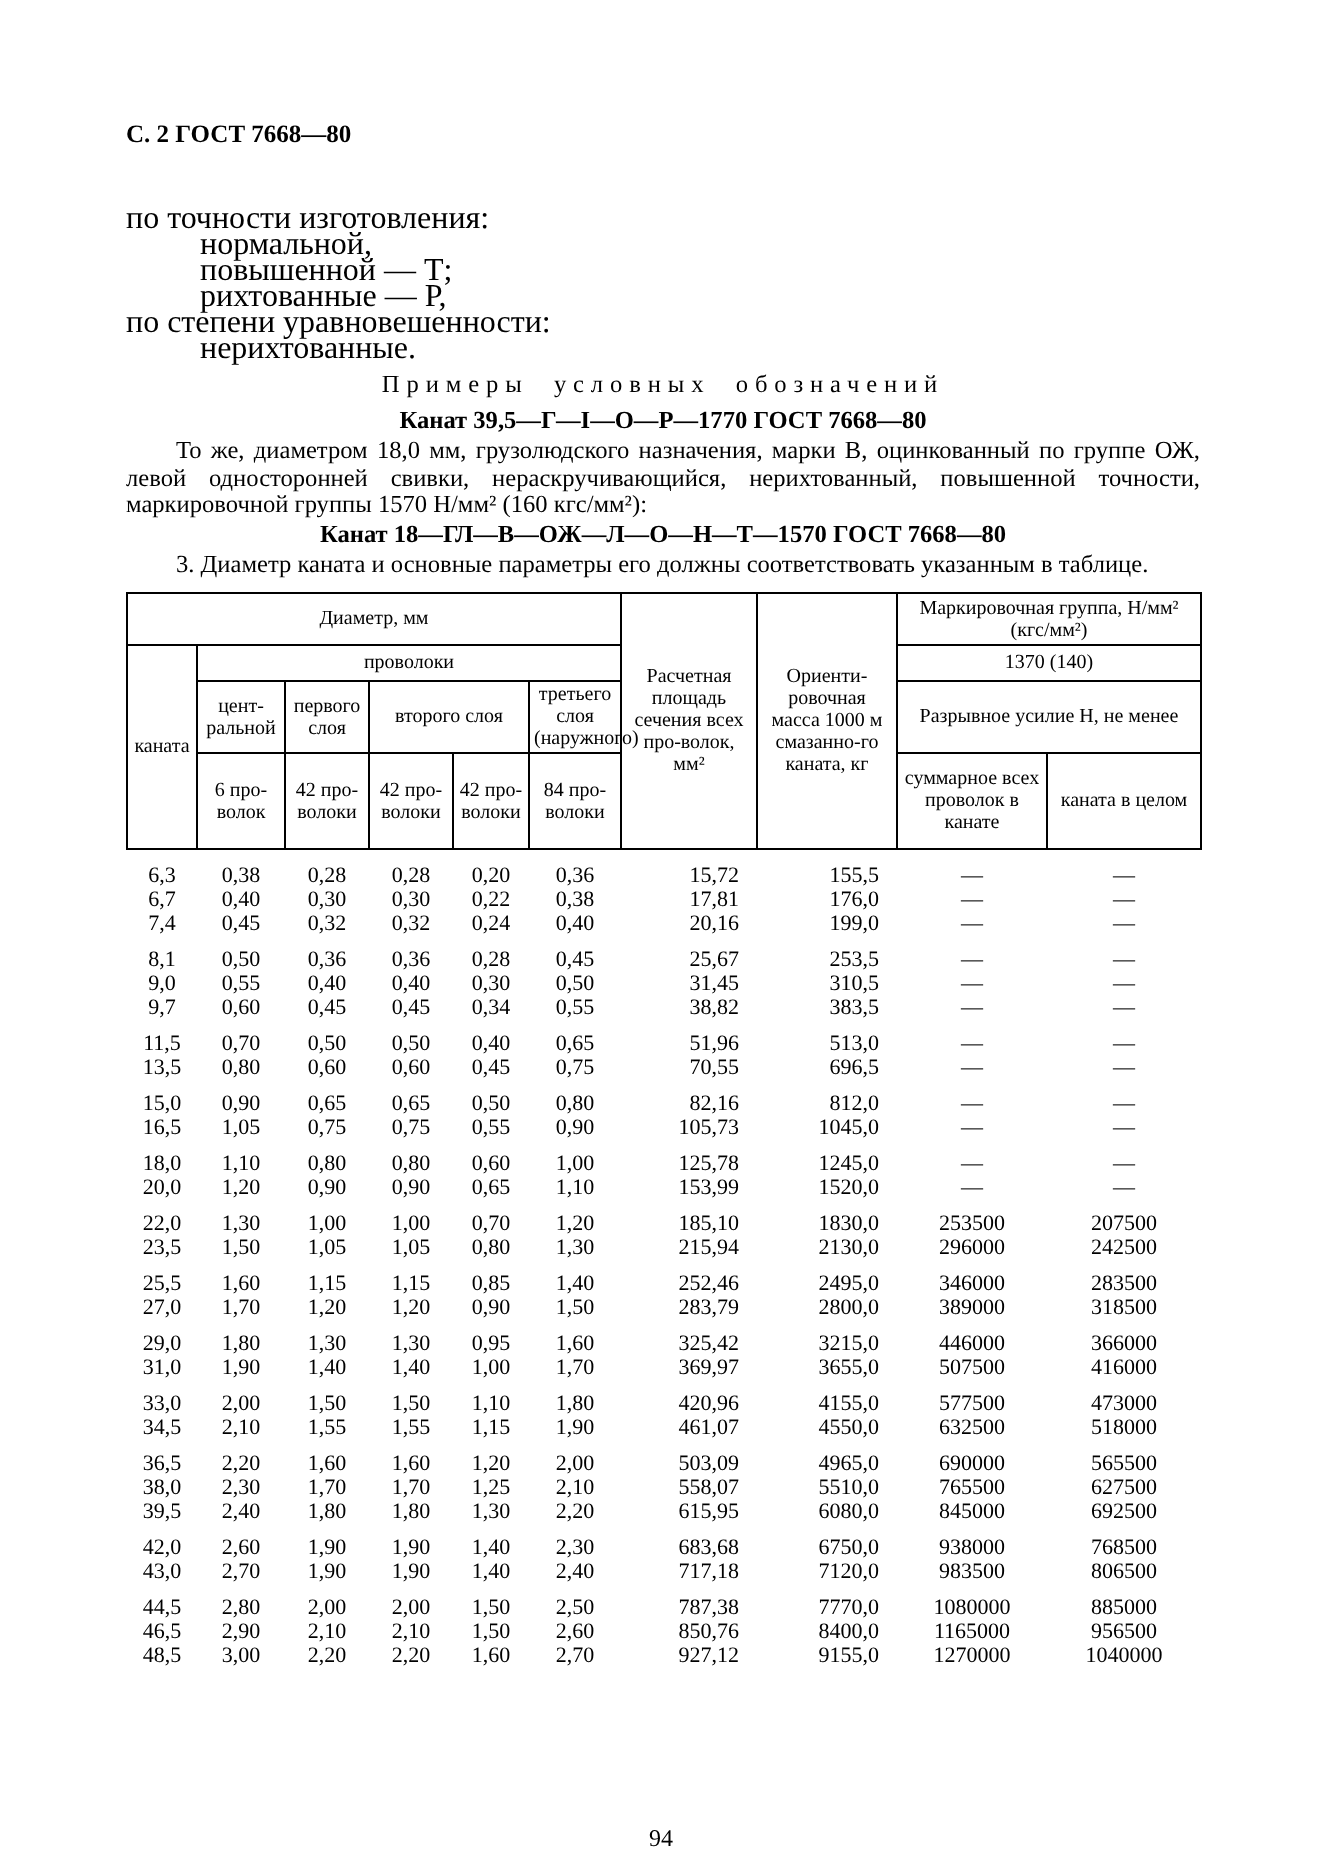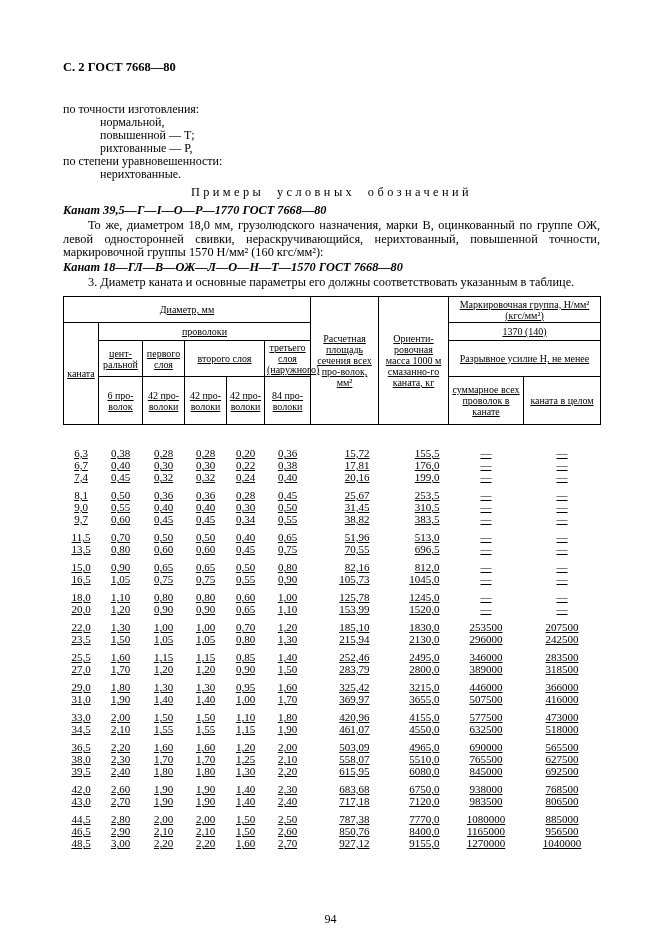--- a/index.html
+++ b/index.html
@@ -8,53 +8,51 @@
     width: 661px; height: 936px;
     position: relative;
     overflow: hidden;
     font-family: "Liberation Serif", "DejaVu Serif", serif;
     color: #000;
   }
   .page { position: absolute; left: 63px; top: 60px; width: 537px; }
 
   .doc-header { font-weight: bold; font-size: 12.5px; margin-bottom: 28px; }
 
-  .intro { font-size: 12px; line-height: 13px; }
+  .intro { font-size: 16px; line-height: 13px; }
   .intro .line { white-space: pre; }
   .indent1 { padding-left: 37px; }
 
   .examples-heading {
     text-align: center;
     font-size: 12.3px;
     letter-spacing: 0.28em;
     word-spacing: 0.5em;
     margin: 4px 0 3px 0;
   }
 
   .para {
     font-size: 12.3px;
     line-height: 13.5px;
     text-align: justify;
     text-indent: 25px;
   }
   .designation {
-    text-align: left;
-    font-style: italic;
+    text-align: center;
     font-weight: bold;
     font-size: 12.3px;
     line-height: 15px;
     margin: 0 0 1px 0;
   }
 
   table.params {
     border-collapse: collapse;
     table-layout: fixed;
     width: 537px;
     margin-top: 7px;
-    text-decoration: underline;
   }
   table.params thead th {
     border: 1px solid #000;
     font-weight: normal;
     font-size: 10px;
     line-height: 11px;
     text-align: center;
     vertical-align: middle;
     padding: 1px 2px;
   }
@@ -65,21 +63,21 @@
 
   table.params tbody td {
     font-size: 11px;
     line-height: 12px;
     text-align: center;
     padding: 0 2px;
     white-space: nowrap;
   }
   table.params tbody td:nth-child(7),
   table.params tbody td:nth-child(8) { text-align: right; padding-right: 9px; }
-  table.params tbody tr:first-child td { padding-top: 22px; }
+  table.params tbody tr:first-child td { padding-top: 7px; }
   table.params tbody tr.group-start td { padding-top: 6px; }
 
   .page-number {
     position: absolute;
     top: 912px; left: 0;
     width: 661px;
     text-align: center;
     font-size: 12px;
   }
 </style>

